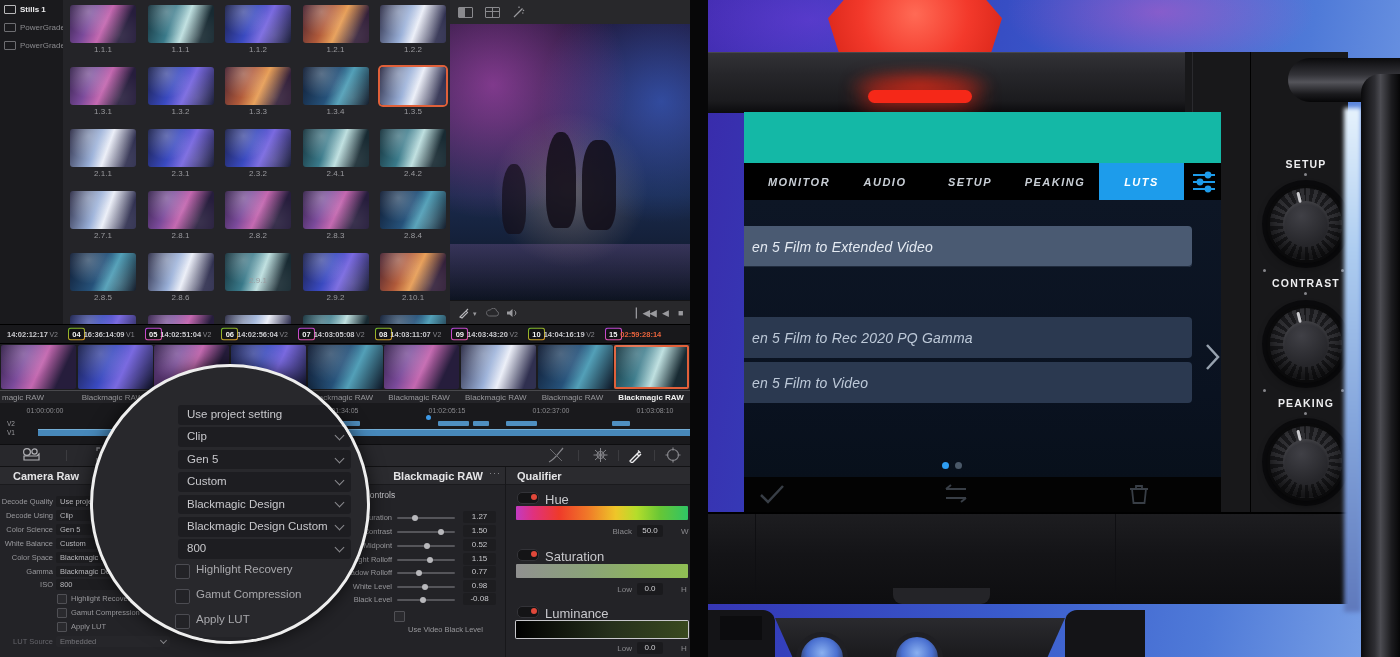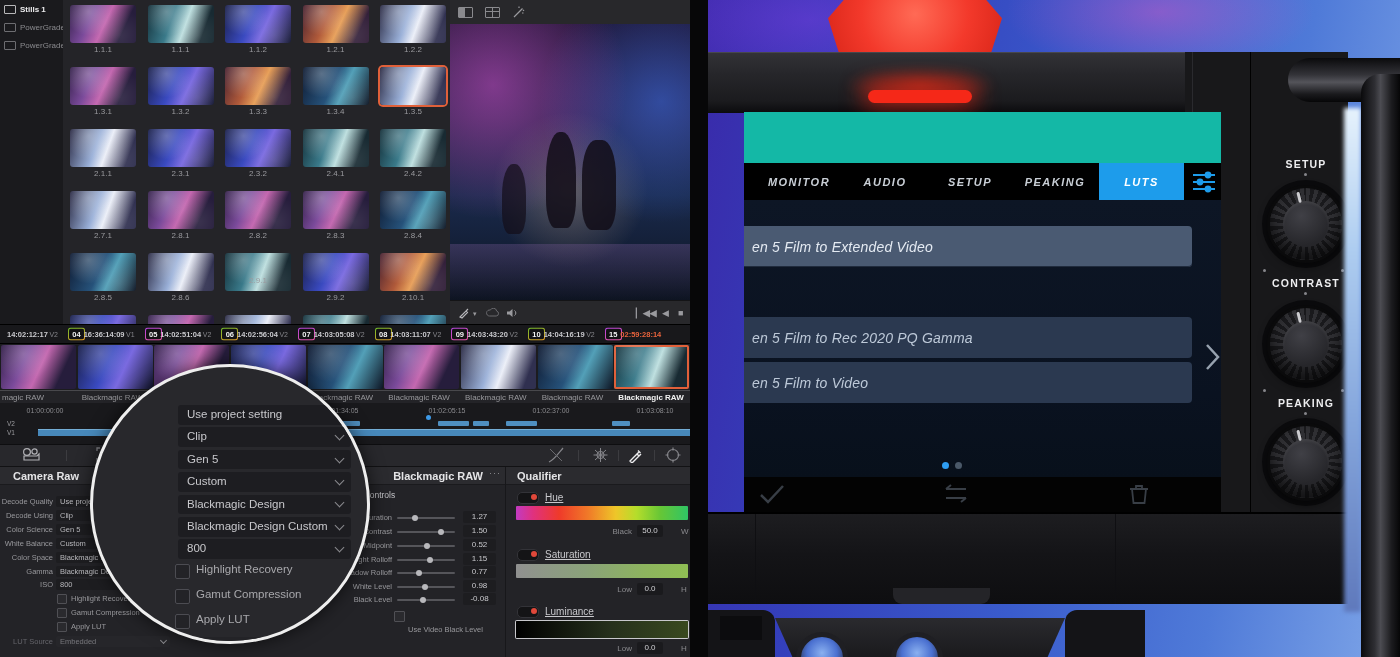--- a/index.html
+++ b/index.html
@@ -85,21 +85,21 @@
   .crchklab{position:absolute;font-size:7.5px;color:#98989c;white-space:nowrap;}
 
   #gamma-section-label{position:absolute;font-size:8.5px;color:#c0c0c4;white-space:nowrap;}
   .sllabel{position:absolute;width:100px;text-align:right;font-size:7.5px;color:#98989c;white-space:nowrap;}
   .strack{position:absolute;height:2px;background:#55555a;border-radius:1px;}
   .sdot{position:absolute;width:6px;height:6px;border-radius:50%;background:#b8b8bc;}
   .sval{position:absolute;width:33px;height:12px;background:#1d1d20;border-radius:2px;color:#c8c8cc;font-size:8px;line-height:12px;text-align:center;}
 
   .qtoggle{position:absolute;width:20px;height:10px;background:#141416;border:1px solid #333338;border-radius:5px;}
   .qtoggle::after{content:"";position:absolute;right:1px;top:1px;width:6px;height:6px;border-radius:50%;background:#e0483a;}
-  .qname{position:absolute;font-size:10px;color:#c8c8cc;text-decoration:underline;}
+  .qname{position:absolute;font-size:13px;color:#c8c8cc;}
   .qbar{position:absolute;left:516px;width:172px;border-radius:1px;}
   .qparam{position:absolute;width:72px;text-align:right;font-size:8px;color:#8a8a8e;}
   .qval{position:absolute;width:26px;height:12px;background:#1a1a1d;border-radius:2px;color:#d0d0d4;font-size:8px;line-height:12px;text-align:center;}
   .qtail{position:absolute;left:681px;font-size:8px;color:#8a8a8e;}
   .bar-hue{background:linear-gradient(90deg,#c23ac2 0%,#e0317e 10%,#ef3a2a 25%,#f07a28 42%,#eec629 58%,#b5dd2b 70%,#66c636 84%,#2fc565 100%);}
   .bar-sat{background:linear-gradient(90deg,#909090 0%,#8aa27a 40%,#8db45e 75%,#8fbe54 100%);}
   .bar-lum{background:linear-gradient(90deg,#000 0%,#26301c 55%,#39491f 100%);box-shadow:0 0 0 1px #c8c8cc;}
 
   
   #magnifier{position:absolute;left:90px;top:364px;width:280px;height:280px;border-radius:50%;

